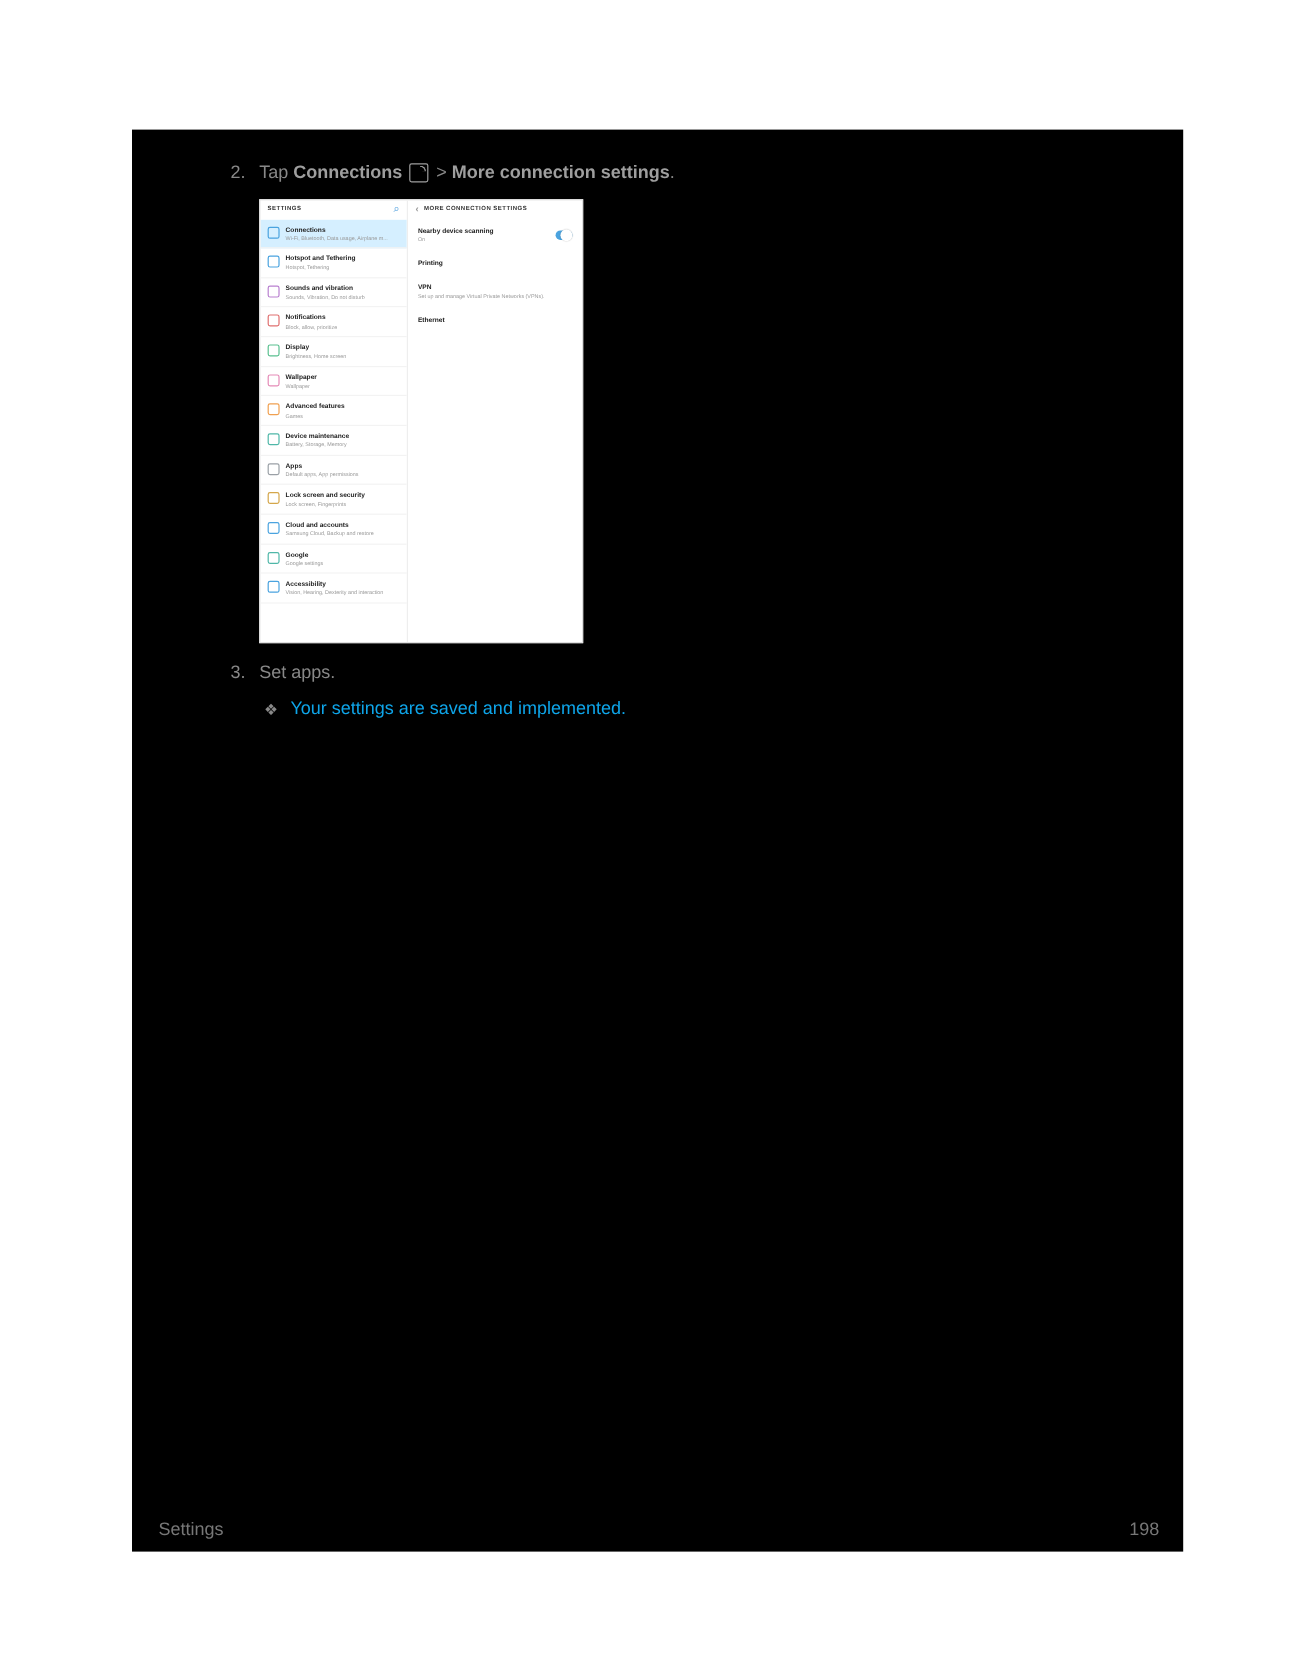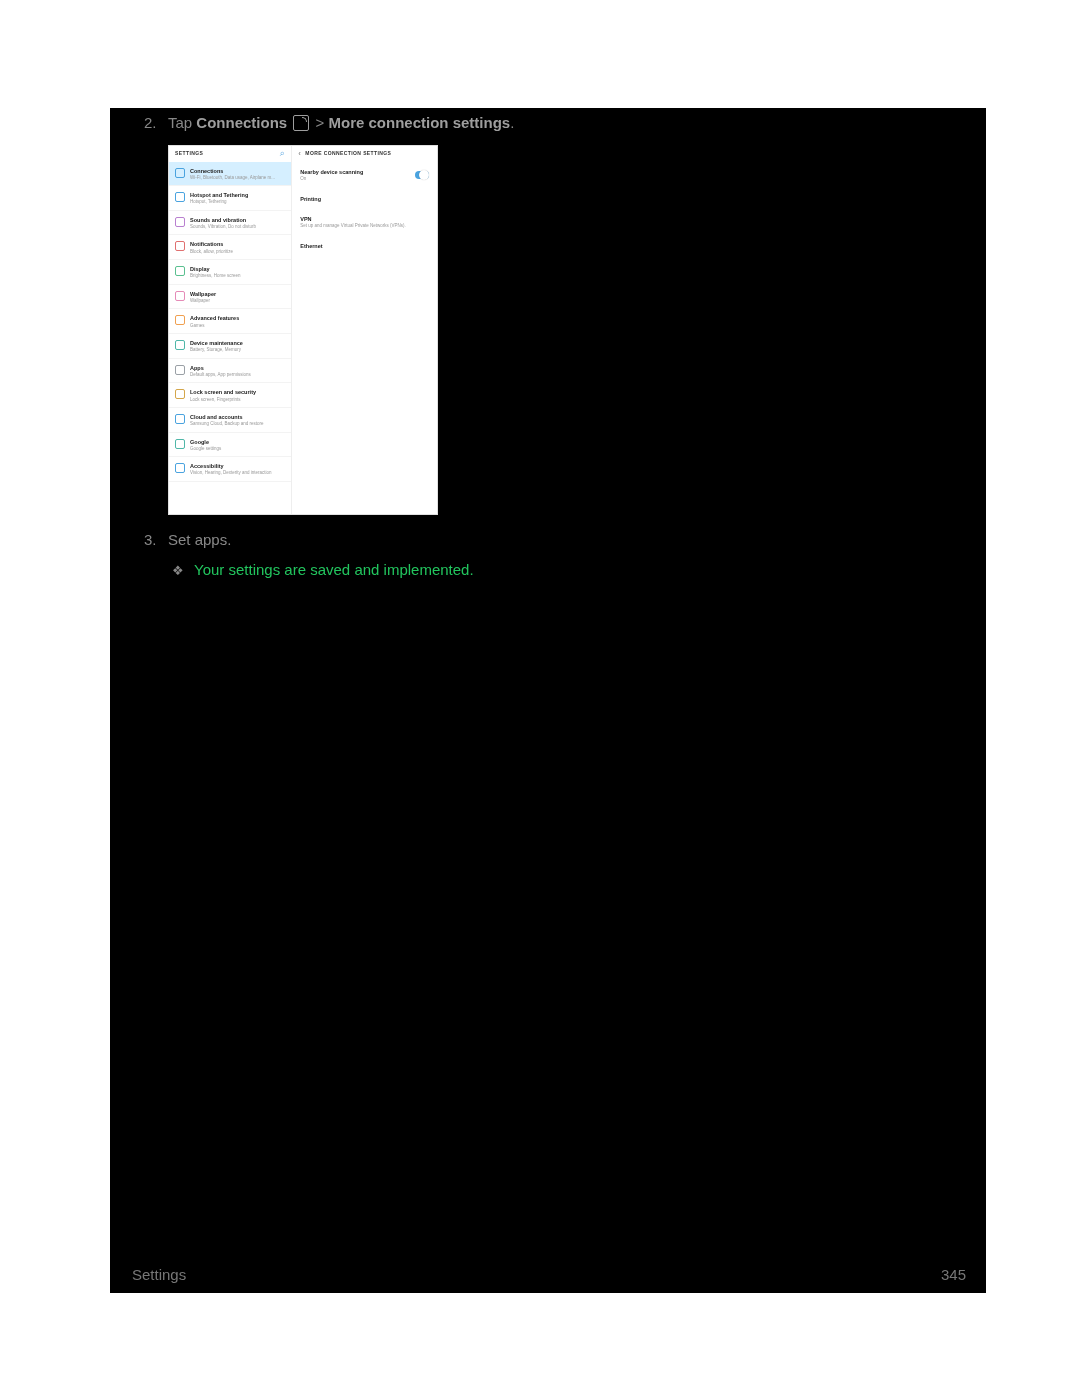--- a/index.html
+++ b/index.html
@@ -6,21 +6,21 @@
   html, body { width: 1080px; height: 1397px; background: #fff; font-family: Arial, Helvetica, sans-serif; }
   .page {
     position: absolute;
     left: 110px;
     top: 108px;
     width: 876px;
     height: 1185px;
     background: #000;
     color: #888;
   }
-  .content { position: relative; padding: 4px 24px 0 58px; }
+  .content { position: relative; padding: 25px 24px 0 58px; margin-left: 48px; }
   ol.steps { list-style: none; counter-reset: step 1; }
   ol.steps > li { position: relative; margin-bottom: 14px; font-size: 15px; line-height: 1.5; }
   ol.steps > li::before {
     counter-increment: step;
     content: counter(step) ".";
     position: absolute;
     left: -24px;
     color: #888;
   }
   .step-line { color: #888; }
@@ -37,21 +37,21 @@
   .conn-icon::before {
     content: "";
     position: absolute;
     width: 4px; height: 4px;
     border-top: 1.5px solid #9e9e9e;
     border-right: 1.5px solid #9e9e9e;
     border-radius: 0 6px 0 0;
     top: 1px; right: 1px;
   }
   .bullets { margin: 8px 0 0 26px; }
-  .bullets li { list-style: none; position: relative; font-size: 15px; color: #22c55e; }
+  .bullets li { list-style: none; position: relative; font-size: 15px; color: #0ea5e9; }
   .bullets li::before { content: "❖"; position: absolute; left: -22px; color: #888; font-size: 13px; top: 2px; }
 
   
   .shot {
     width: 270px; height: 370px;
     background: #fff;
     border: 1px solid #e0e0e0;
     margin: 10px 0 14px 0;
     display: flex;
     font-size: 5.5px;
@@ -243,15 +243,15 @@
       <li>
         <span>Set apps.</span>
         <ul class="bullets">
           <li>Your settings are saved and implemented.</li>
         </ul>
       </li>
     </ol>
   </div>
   <div class="footer">
     <span>Settings</span>
-    <span>345</span>
+    <span>198</span>
   </div>
 </div>
 
 </body></html>

